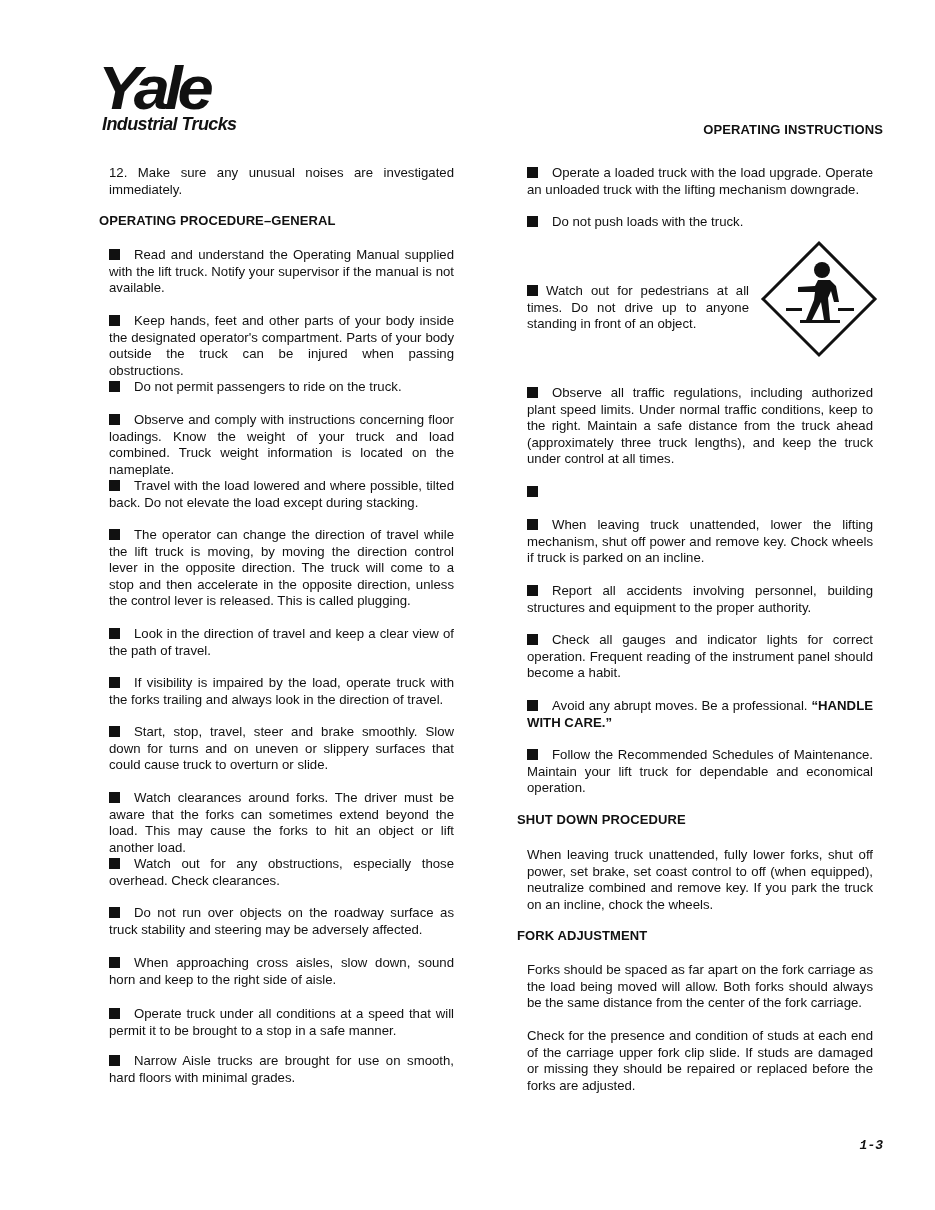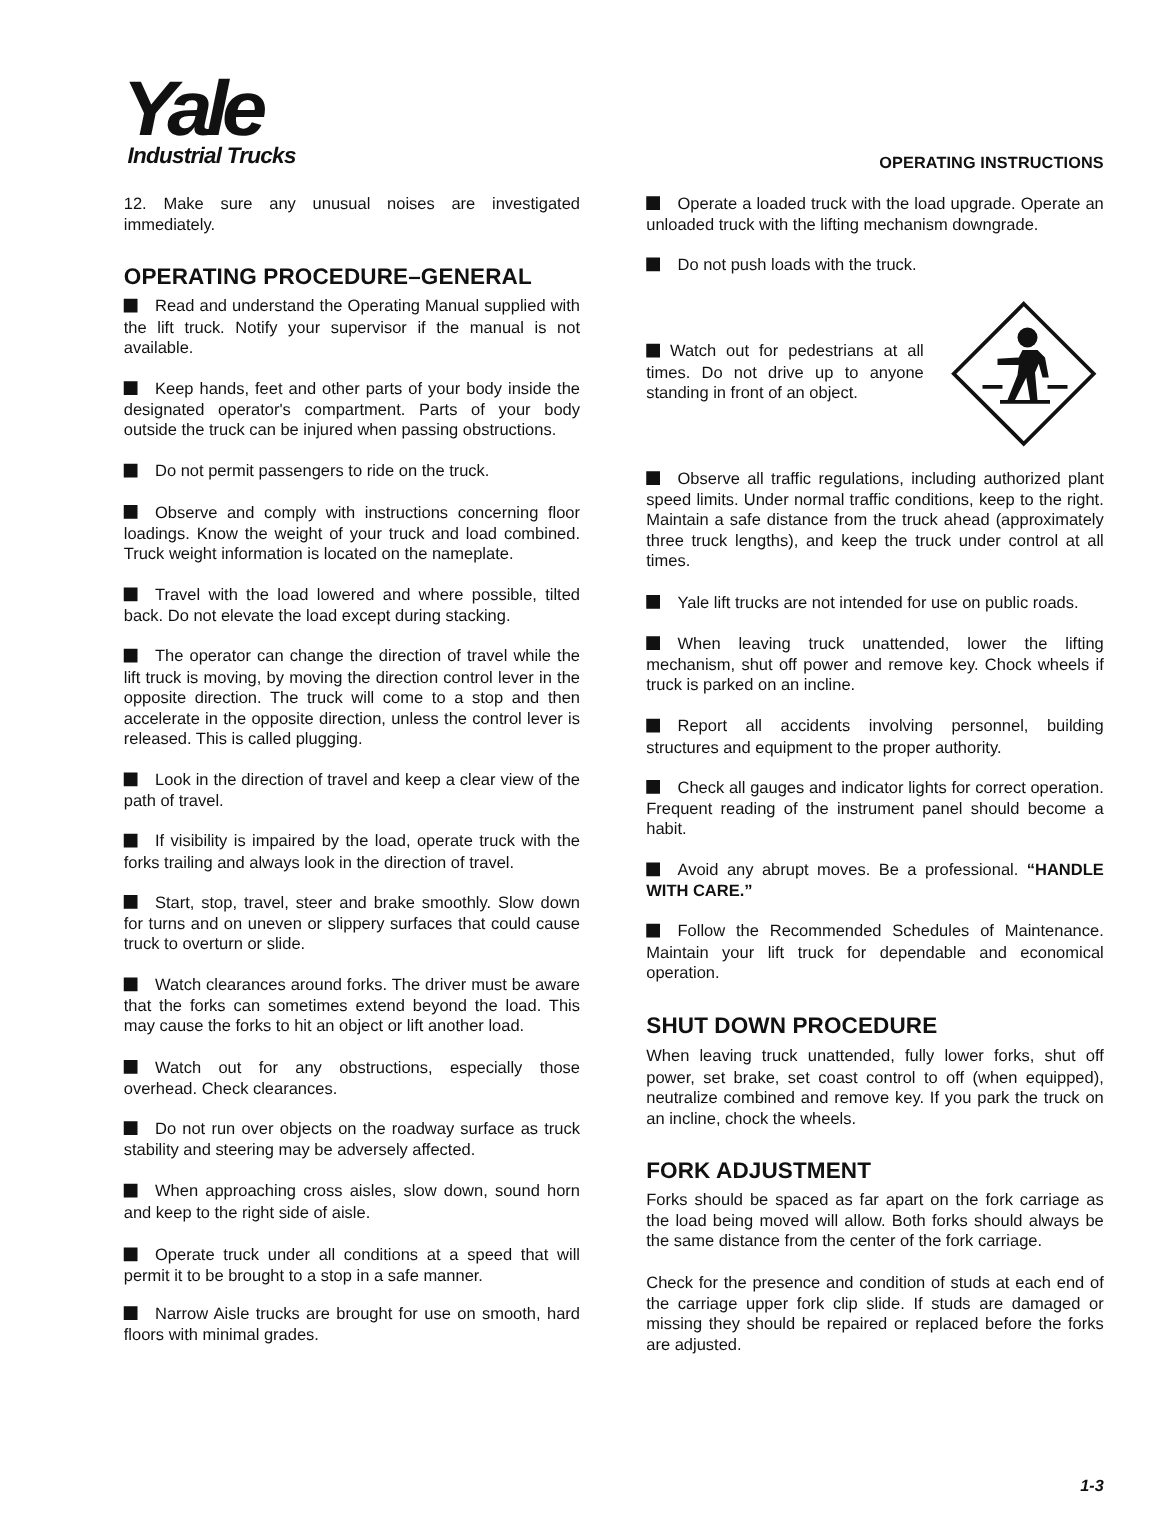--- a/index.html
+++ b/index.html
@@ -16,28 +16,28 @@
   .logo .sub {
     font-family: "Liberation Sans", sans-serif; font-weight: 700; font-style: italic;
     font-size: 18px; letter-spacing: -0.6px; display: block; margin-left: 4px; margin-top: 0px;
   }
   .header-title {
     position: absolute; right: 52px; top: 122px; font-weight: 700; font-size: 13px; letter-spacing: 0.1px; text-align: center;
   }
   .col { position: absolute; top: 155px; width: 365px; font-size: 13.2px; line-height: 16.6px; }
   .col.left { left: 99px; }
   .col.right { left: 517px; width: 366px; }
-  p { margin: 0; text-align: justify; }
+  p { margin: 10px; text-align: justify; }
   .blk { position: absolute; left: 0; right: 0; }
   .bullet { display: inline-block; width: 11px; height: 11px; background: #111; margin-right: 14px; vertical-align: -1px; }
-  h3 { margin: 0; font-size: 18px; font-weight: 700; letter-spacing: 0.1px; position: absolute; left: 0; }
+  h3 { margin: 0; font-size: 13px; font-weight: 700; letter-spacing: 0.1px; position: absolute; left: 0; }
   b { font-weight: 700; }
   .ped-text { position: absolute; width: 222px; text-align: justify; }
   .sign { position: absolute; left: 760px; top: 240px; width: 118px; height: 118px; }
-  .pagenum { position: absolute; right: 52px; top: 1181px; font-style: italic; font-weight: 700; font-size: 13px; }
+  .pagenum { position: absolute; right: 52px; top: 1138px; font-style: italic; font-weight: 700; font-size: 13px; font-family: Liberation Mono, monospace; }
 </style>
 </head>
 <body>
 
 <div class="logo">
   <span class="brand">Yale</span>
   <span class="sub">Industrial Trucks</span>
 </div>
 <div class="header-title">OPERATING INSTRUCTIONS</div>
 
@@ -59,21 +59,21 @@
   <p class="blk" style="top:790px"><span class="bullet"></span><span>When approaching cross aisles, slow down, sound horn and keep to the right side of aisle.</span></p>
   <p class="blk" style="top:841px"><span class="bullet"></span><span>Operate truck under all conditions at a speed that will permit it to be brought to a stop in a safe manner.</span></p>
   <p class="blk" style="top:888px"><span class="bullet"></span><span>Narrow Aisle trucks are brought for use on smooth, hard floors with minimal grades.</span></p>
 </div>
 
 <div class="col right">
   <p class="blk" style="top:0"><span class="bullet"></span><span>Operate a loaded truck with the load upgrade. Operate an unloaded truck with the lifting mechanism downgrade.</span></p>
   <p class="blk" style="top:49px"><span class="bullet"></span><span>Do not push loads with the truck.</span></p>
   <p class="ped-text" style="top:118px; left:0"><span class="bullet" style="margin-right:8px"></span><span>Watch out for pedestrians at all times. Do not drive up to anyone standing in front of an object.</span></p>
   <p class="blk" style="top:220px"><span class="bullet"></span><span>Observe all traffic regulations, including authorized plant speed limits. Under normal traffic conditions, keep to the right. Maintain a safe distance from the truck ahead (approximately three truck lengths), and keep the truck under control at all times.</span></p>
-  <p class="blk" style="top:319px"><span class="bullet"></span><span>Yale lift trucks are not intended for use on public roads.</span></p>
+  <p class="blk" style="top:319px"><span class="bullet"></span></p>
   <p class="blk" style="top:352px"><span class="bullet"></span><span>When leaving truck unattended, lower the lifting mechanism, shut off power and remove key. Chock wheels if truck is parked on an incline.</span></p>
   <p class="blk" style="top:418px"><span class="bullet"></span><span>Report all accidents involving personnel, building structures and equipment to the proper authority.</span></p>
   <p class="blk" style="top:467px"><span class="bullet"></span><span>Check all gauges and indicator lights for correct operation. Frequent reading of the instrument panel should become a habit.</span></p>
   <p class="blk" style="top:533px"><span class="bullet"></span><span>Avoid any abrupt moves. Be a professional.</span> <b>“HANDLE WITH CARE.”</b></p>
   <p class="blk" style="top:582px"><span class="bullet"></span><span>Follow the Recommended Schedules of Maintenance. Maintain your lift truck for dependable and economical operation.</span></p>
   <h3 style="top:657px">SHUT DOWN PROCEDURE</h3>
   <p class="blk" style="top:682px">When leaving truck unattended, fully lower forks, shut off power, set brake, set coast control to off (when equipped), neutralize combined and remove key. If you park the truck on an incline, chock the wheels.</p>
   <h3 style="top:773px">FORK ADJUSTMENT</h3>
   <p class="blk" style="top:797px">Forks should be spaced as far apart on the fork carriage as the load being moved will allow. Both forks should always be the same distance from the center of the fork carriage.</p>
   <p class="blk" style="top:863px">Check for the presence and condition of studs at each end of the carriage upper fork clip slide. If studs are damaged or missing they should be repaired or replaced before the forks are adjusted.</p>

